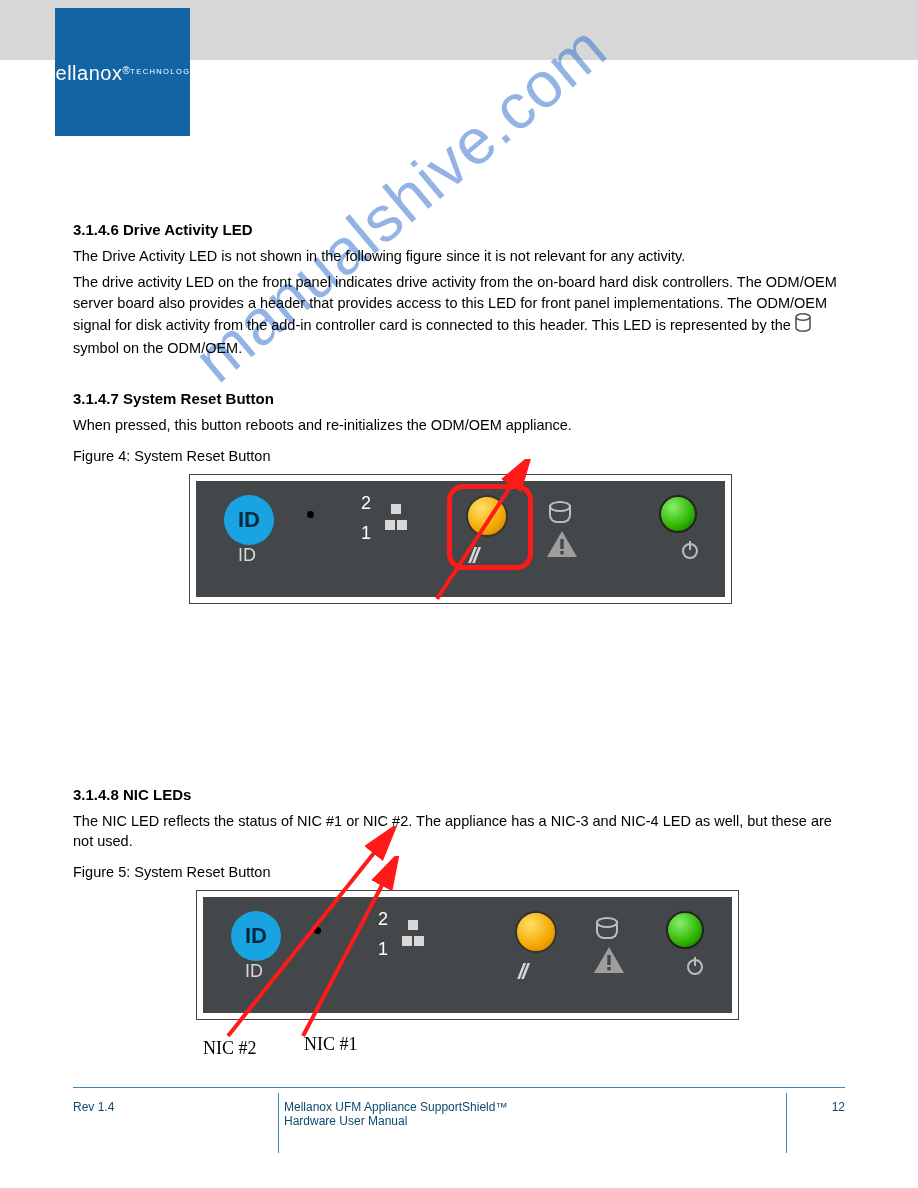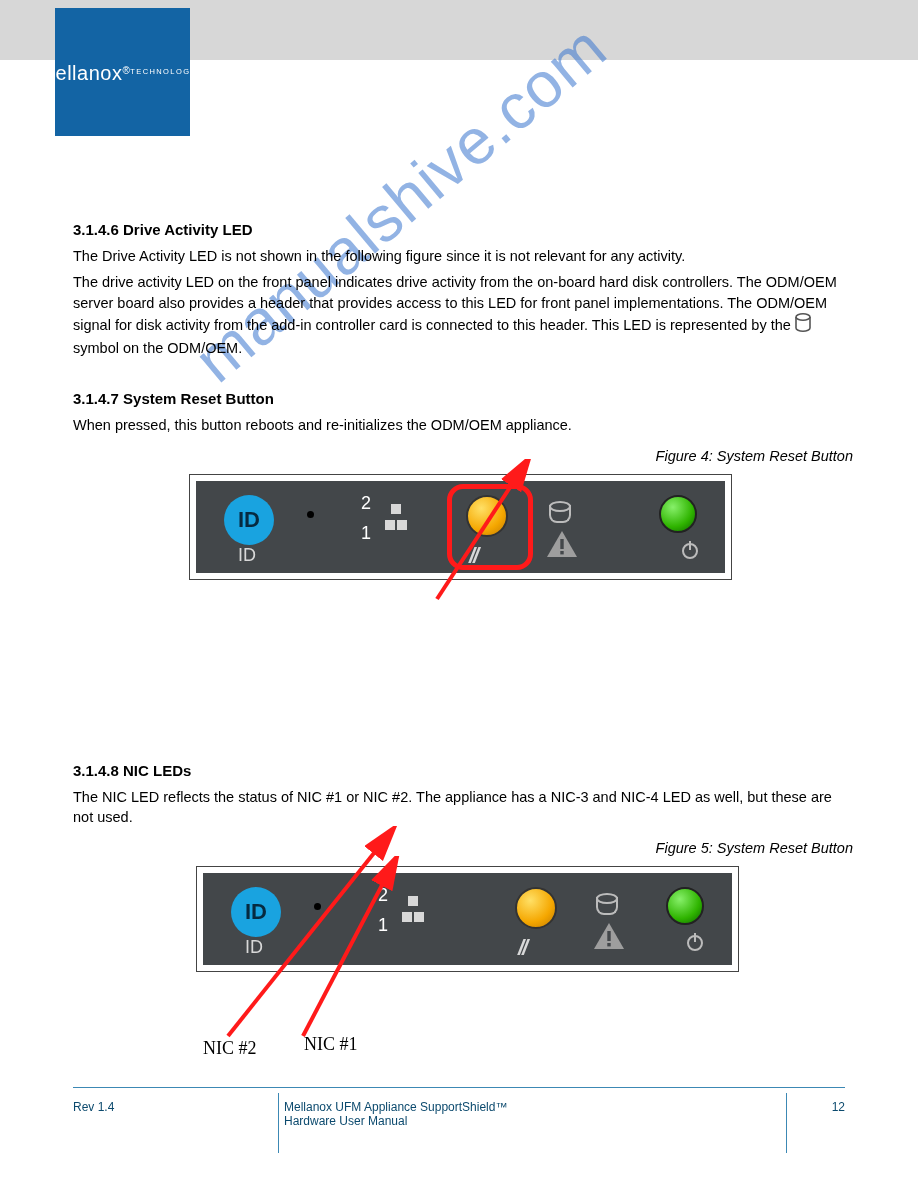--- a/index.html
+++ b/index.html
@@ -8,25 +8,25 @@
   .topbar { position: absolute; top: 0; left: 0; width: 918px; height: 60px; background: #d7d7d7; }
   .logo-block { position: absolute; top: 8px; left: 55px; width: 135px; height: 128px; background: #1364a4; display: flex; flex-direction: row; align-items: center; justify-content: center; }
   .logo-block svg { display: block; }
   .logo-text-main { color: #fff; font-size: 20px; font-weight: 500; letter-spacing: 0.5px; margin-top: 2px; }
   .logo-text-sup { position: relative; top: -6px; font-size: 10px; }
   .logo-text-sub { color: #fff; font-size: 7.5px; letter-spacing: 1.4px; margin-top: -2px; }
 
   .content { position: absolute; left: 73px; top: 189px; width: 780px; font-size: 14.5px; line-height: 1.4; }
   .section-heading { font-size: 15px; font-weight: 700; margin-top: 30px; margin-bottom: 6px; }
   .para { margin-bottom: 6px; }
-  .figcap { font-style: italic; margin-top: 10px; margin-bottom: 8px; text-align: right; }
+  .figcap { margin-top: 10px; margin-bottom: 8px; }
   .inline-icon { display: inline-block; vertical-align: -3px; }
 
   .panel-frame { border: 1px solid #444; width: 543px; padding: 6px; margin: 0 auto; background: #fff; margin-left: 116px; }
-  .panel { background: #43474a; width: 100%; height: 92px; position: relative; }
+  .panel { background: #43474a; width: 100%; height: 116px; position: relative; }
 
   .id-btn { position: absolute; left: 28px; top: 14px; width: 50px; height: 50px; border-radius: 50%; background: #19a3e0; display: flex; align-items: center; justify-content: center; color: #062a40; font-weight: 900; font-size: 22px; }
   .id-label { position: absolute; left: 42px; top: 62px; color: #d8d8d8; font-size: 18px; }
   .dot { position: absolute; width: 7px; height: 7px; border-radius: 50%; background: #000; left: 111px; top: 30px; }
   .num2 { position: absolute; left: 165px; top: 10px; color: #fff; font-size: 18px; }
   .num1 { position: absolute; left: 165px; top: 40px; color: #fff; font-size: 18px; }
   .net-icon { position: absolute; left: 189px; top: 23px; }
   .sq { width: 10px; height: 10px; background: #d8d8d8; position: absolute; }
   .net-icon .a { left: 6px; top: 0; }
   .net-icon .b { left: 0; top: 16px; }

